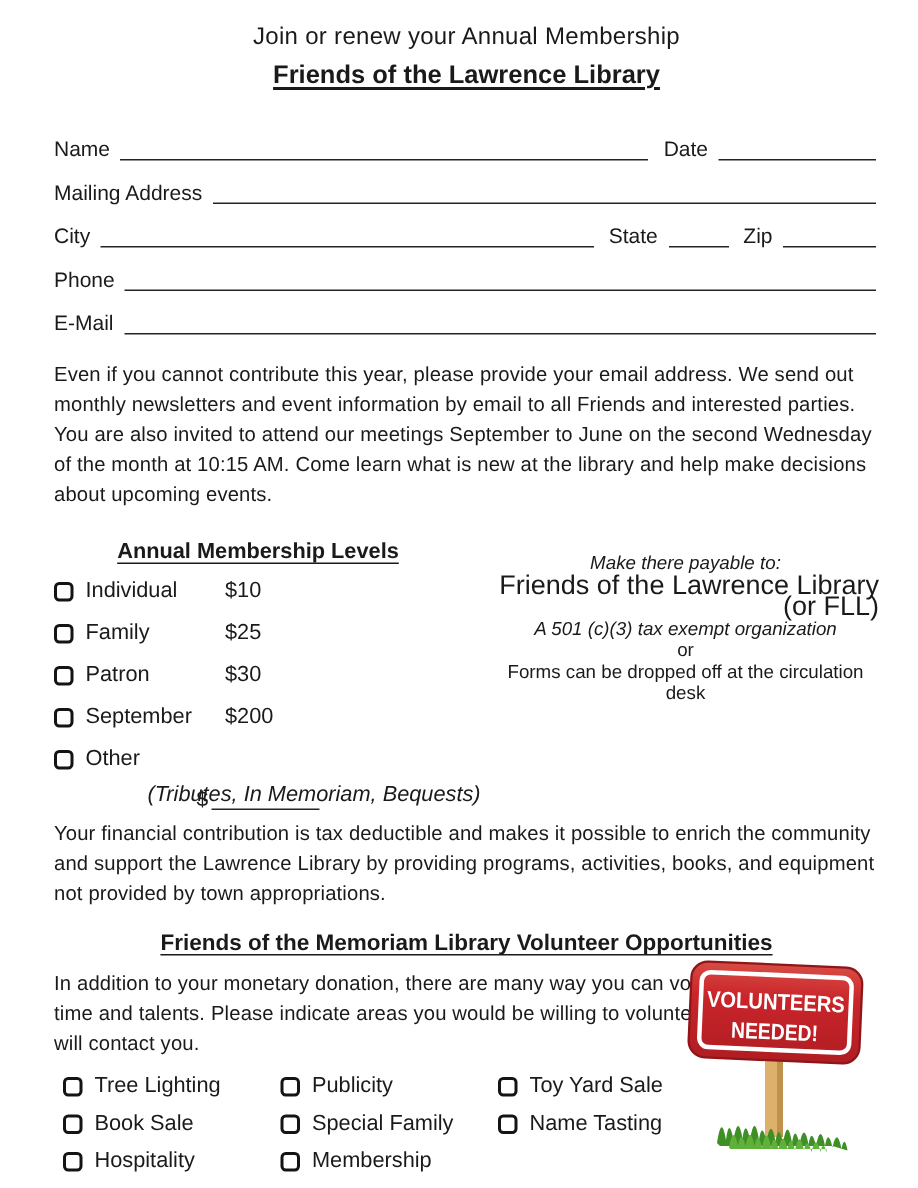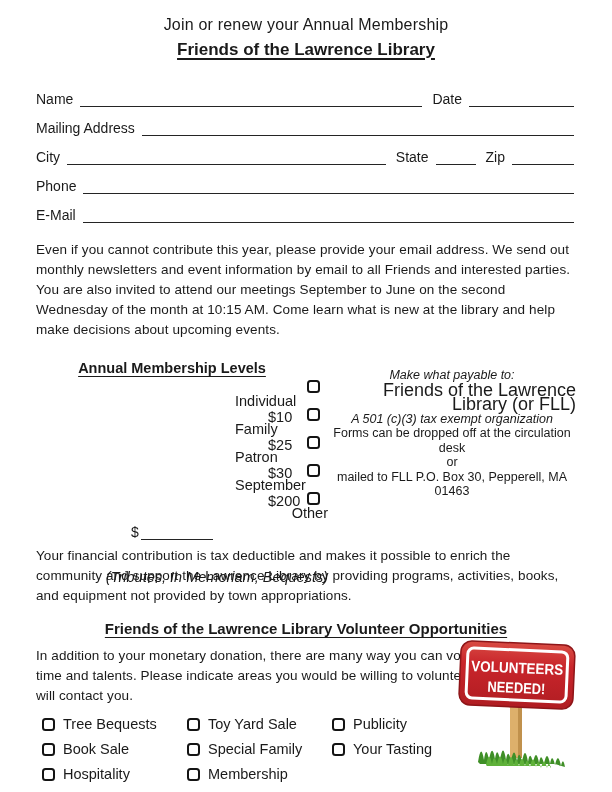--- a/index.html
+++ b/index.html
@@ -5,21 +5,21 @@
   html, body { margin: 0; padding: 0; background: #ffffff; }
   * { box-sizing: border-box; }
   .page {
     position: relative;
     width: 612px;
     height: 792px;
     margin: 0 auto;
     background: #ffffff;
     font-family: "Liberation Sans", sans-serif;
     color: #1a1a1a;
-    padding: 16px 36px 0 36px;
+    padding: 16px 26px 0 36px;
     overflow: hidden;
   }
   
   .hdr { text-align: center; }
   .hdr-sub { font-size: 16px; letter-spacing: .2px; }
   .hdr-title {
     margin-top: 6px;
     font-size: 17px;
     font-weight: bold;
     text-decoration: underline;
@@ -55,21 +55,21 @@
   .col-left { flex: 0 0 292px; }
   .mhead {
     width: 272px;
     text-align: center;
     font-size: 14.5px;
     font-weight: bold;
     text-decoration: underline;
     text-underline-offset: 3px;
     margin-bottom: 4px;
   }
-  .mrow { display: flex; align-items: flex-end; height: 28px; font-size: 14.5px; flex-direction: column; }
+  .mrow { display: flex; align-items: center; height: 28px; font-size: 14.5px; }
   .mlabel { width: 93px; }
   .mprice { width: 60px; }
   .cbx {
     flex: 0 0 13px;
     width: 13px; height: 13px;
     border: 2.4px solid #141414;
     border-radius: 3.5px;
     margin-right: 8px;
     background: #fff;
   }
@@ -170,58 +170,57 @@
         <span>Other</span>
         <span class="other-note" style="margin-left:5px;margin-top:48px;">(Tributes, In Memoriam, Bequests)</span>
       </div>
       <div class="amount">
         <span>$</span>
         <span class="fill"></span>
       </div>
     </div>
 
     <div class="col-right">
-      <div class="pay-line it">Make what payable to:</div>
+      <div class="pay-line it">Make there payable to:</div>
       <div class="pay-line b">Friends of the Lawrence Library (or FLL)</div>
       <div class="pay-line it">A 501 (c)(3) tax exempt organization</div>
+      <div class="pay-line">or</div>
       <div class="pay-line">Forms can be dropped off at the circulation desk</div>
-      <div class="pay-line">or</div>
-      <div class="pay-line">mailed to FLL P.O. Box 30, Pepperell, MA 01463</div>
     </div>
   </div>
 
   <p class="para tax">Your financial contribution is tax deductible and makes it possible to enrich the community and support the Lawrence Library by providing programs, activities, books, and equipment not provided by town appropriations.</p>
 
-  <div class="vhead">Friends of the Lawrence Library Volunteer Opportunities</div>
+  <div class="vhead">Friends of the Memoriam Library Volunteer Opportunities</div>
   <p class="para vintro">In addition to your monetary donation, there are many way you can volunteer your time and talents. Please indicate areas you would be willing to volunteer. Someone will contact you.</p>
 
   <div class="vgrid">
     <div class="vitem">
       <span class="cbx"></span>
-      <span>Tree Bequests</span>
+      <span>Tree Lighting</span>
+    </div>
+    <div class="vitem">
+      <span class="cbx"></span>
+      <span>Publicity</span>
     </div>
     <div class="vitem">
       <span class="cbx"></span>
       <span>Toy Yard Sale</span>
     </div>
     <div class="vitem">
       <span class="cbx"></span>
-      <span>Publicity</span>
-    </div>
-    <div class="vitem">
-      <span class="cbx"></span>
       <span>Book Sale</span>
     </div>
     <div class="vitem">
       <span class="cbx"></span>
       <span>Special Family</span>
     </div>
     <div class="vitem">
       <span class="cbx"></span>
-      <span>Your Tasting</span>
+      <span>Name Tasting</span>
     </div>
     <div class="vitem">
       <span class="cbx"></span>
       <span>Hospitality</span>
     </div>
     <div class="vitem">
       <span class="cbx"></span>
       <span>Membership</span>
     </div>
   </div>

